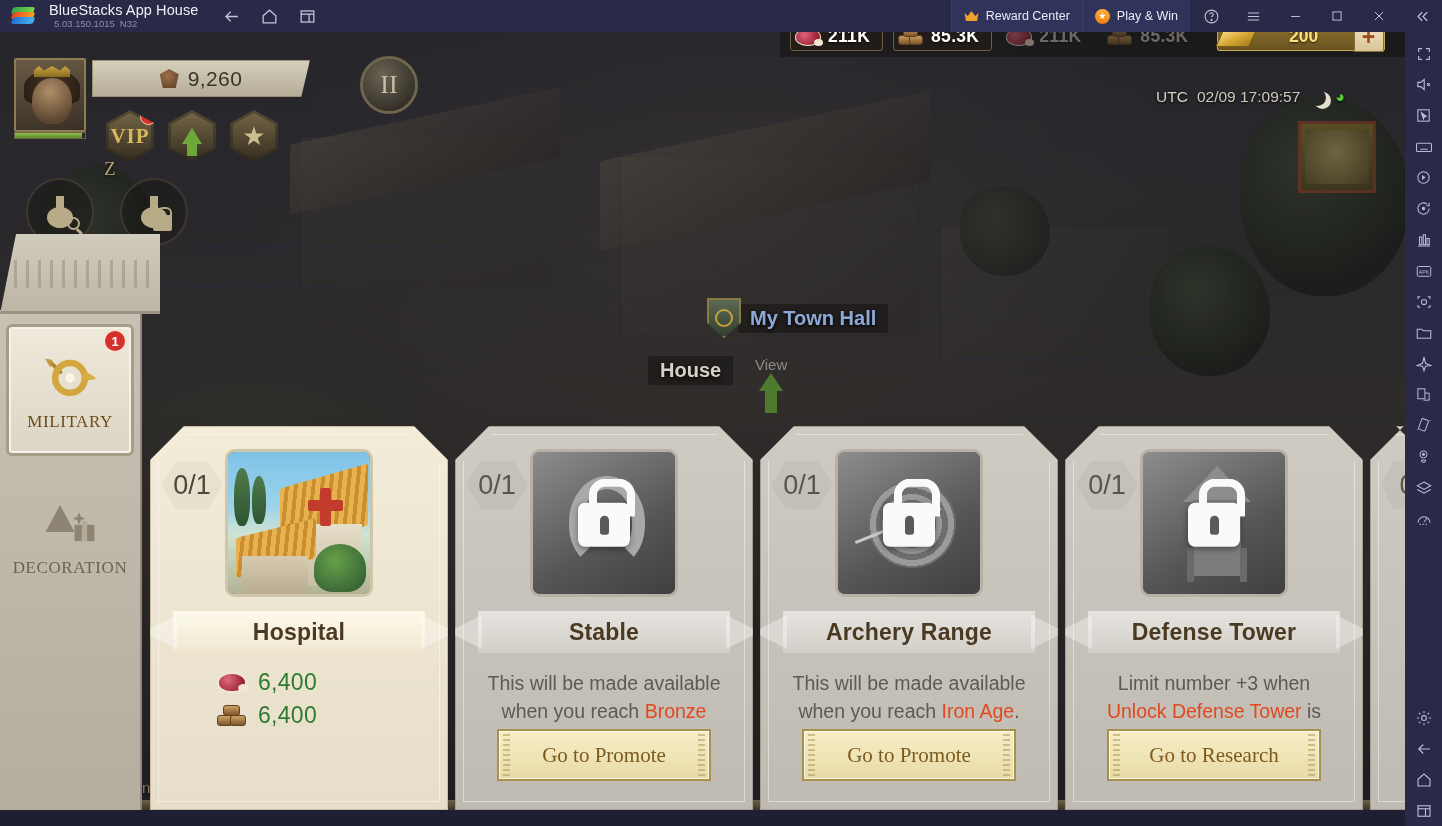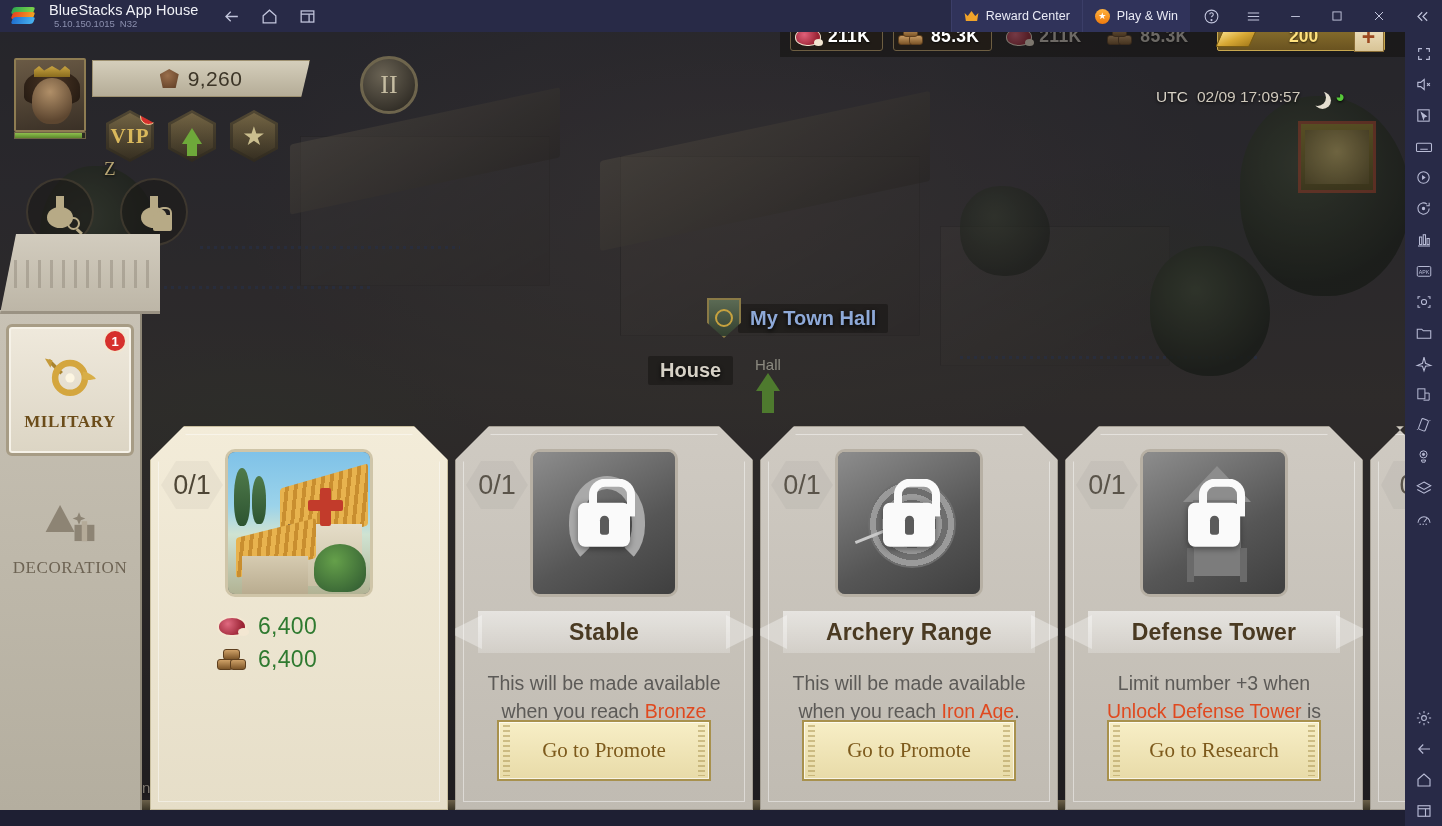--- a/index.html
+++ b/index.html
@@ -352,21 +352,21 @@
   .side-tab.active {
     background: linear-gradient(180deg,#efe9dc,#dcd5c4);
     border: 3px solid #a79c85; border-radius: 6px;
     box-shadow: inset 0 0 0 2px #f6f2e8;
   }
   .tab-ico { width: 62px; height: 58px; display:flex; align-items:center; justify-content:center; }
   .tab-label {
     font-family: "Liberation Serif", serif; font-size: 17px; letter-spacing: .6px;
     margin-top: 6px; color: #6d6353;
   }
-  .side-tab.active .tab-label { color: #6b4c19; font-weight: bold; }
+  .side-tab.active .tab-label { color: #6b4c19; font-weight: normal; }
   .tab-badge {
     position: absolute; top: 2px; right: 4px; width: 24px; height: 24px; border-radius: 50%;
     background: #d6302c; border: 2px solid #f2e6d0; color: #fff; font-size: 13px;
     display:flex; align-items:center; justify-content:center; font-weight: bold;
   }
 
   .cards-area {
     position: absolute; left: 142px; bottom: 0; right: 0; height: 500px;
     pointer-events: auto;
     display: flex; align-items: flex-end; gap: 7px; padding-left: 8px;
@@ -480,21 +480,21 @@
   .cost-wood i:nth-child(2){ left:13px; top:10px; width:16px; height:11px; }
   .cost-wood i:nth-child(3){ left:6px; top:0; width:17px; height:11px; }
 
   .desc {
     margin: 16px 16px 0; text-align: center; color: #5c5a57;
     font-size: 19.5px; line-height: 28px;
   }
   .desc .hl { color: #e0491f; }
   .cta {
     position: absolute; left: 50%; transform: translateX(-50%); bottom: 28px;
-    width: 214px; height: 61px;
+    width: 214px; height: 52px;
     background: linear-gradient(180deg,#f7eec6,#e8dba8);
     border: 2px solid #a8914d;
     display: flex; align-items: center; justify-content: center;
     color: #7d5a1c; font-size: 21px; font-family: "Liberation Serif", serif;
     box-shadow: inset 0 0 0 1px rgba(255,255,255,.7);
   }
   .cta:before, .cta:after {
     content:''; position:absolute; top:3px; bottom:3px; width:7px;
     background: repeating-linear-gradient(180deg, rgba(168,145,77,.5) 0 2px, transparent 2px 5px);
   }
@@ -507,21 +507,21 @@
 <div id="app">
 
   <div class="bs-titlebar">
     <div class="bs-logo">
       <div class="l1"></div>
         <div class="l2"></div>
         <div class="l3"></div>
     </div>
     <div class="bs-name-wrap">
       <div class="bs-name">BlueStacks App House</div>
-      <div class="bs-ver"><span>5.10.150.1015</span><span>N32</span></div>
+      <div class="bs-ver"><span>5.03.150.1015</span><span>N32</span></div>
     </div>
     <div class="bs-navicons">
       <div class="bs-icon-btn">
         <svg width="19" height="19" viewBox="0 0 24 24" fill="none" stroke="currentColor" stroke-width="1.6">
             <path d="M20 12H5M11 6l-6 6 6 6"></path>
           </svg>
       </div>
       <div class="bs-icon-btn">
         <svg width="19" height="19" viewBox="0 0 24 24" fill="none" stroke="currentColor" stroke-width="1.6">
             <path d="M4 11l8-7 8 7v9H4z"></path>
@@ -706,21 +706,21 @@
       </span>
       <span class="reddot" style="top:-2px; right:-2px; width:25px;height:25px;display:flex;align-items:center;justify-content:center;color:#fff;font-size:14px;font-weight:bold;">1</span>
     </div>
 
     <div class="shield-badge">
         <span class="wreath"></span>
       </div>
     <div class="map-label townhall-label">My Town Hall</div>
     <div class="map-label house-label">House</div>
     <div class="view-arrow">
-      <div class="txt">Hall</div>
+      <div class="txt">View</div>
       <div class="tri"></div>
         <div class="stem"></div>
     </div>
 
     <div class="chat-line">nBananaZ:wkwkwkwkwk</div>
     <div class="bottom-nav">
       <span>Campaign</span>
       <span>Quest</span>
       <span>Bag</span>
       <span>Alliance</span>
@@ -774,20 +774,23 @@
             <div class="art-tree" style="left:6px;top:16px;width:16px;height:58px;"></div>
             <div class="art-tree" style="left:24px;top:24px;width:14px;height:48px;"></div>
             <div class="art-roofA"></div>
             <div class="art-wallA"></div>
             <div class="art-cross-v"></div>
               <div class="art-cross-h"></div>
             <div class="art-roofB"></div>
             <div class="art-wallB"></div>
             <div class="art-bush2"></div>
           </div>
+          <div class="name-banner">
+            <span class="bname">Hospital</span>
+          </div>
           <div class="cost-list">
             <div class="cost-row">
               <span class="cost-meat"></span>
               <span class="cost-val">6,400</span>
             </div>
             <div class="cost-row">
               <span class="cost-wood">
                   <i></i>
                   <i></i>
                   <i></i>

